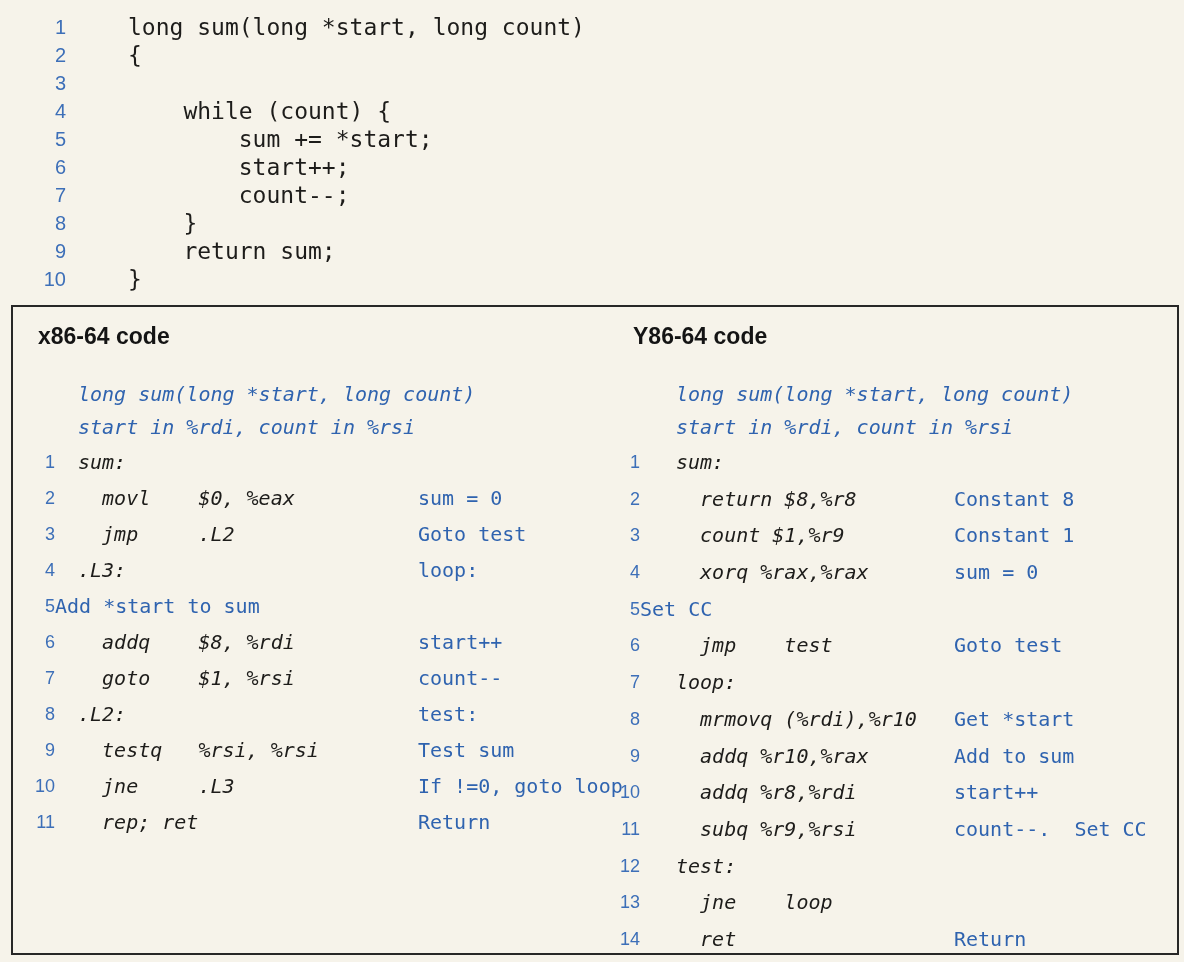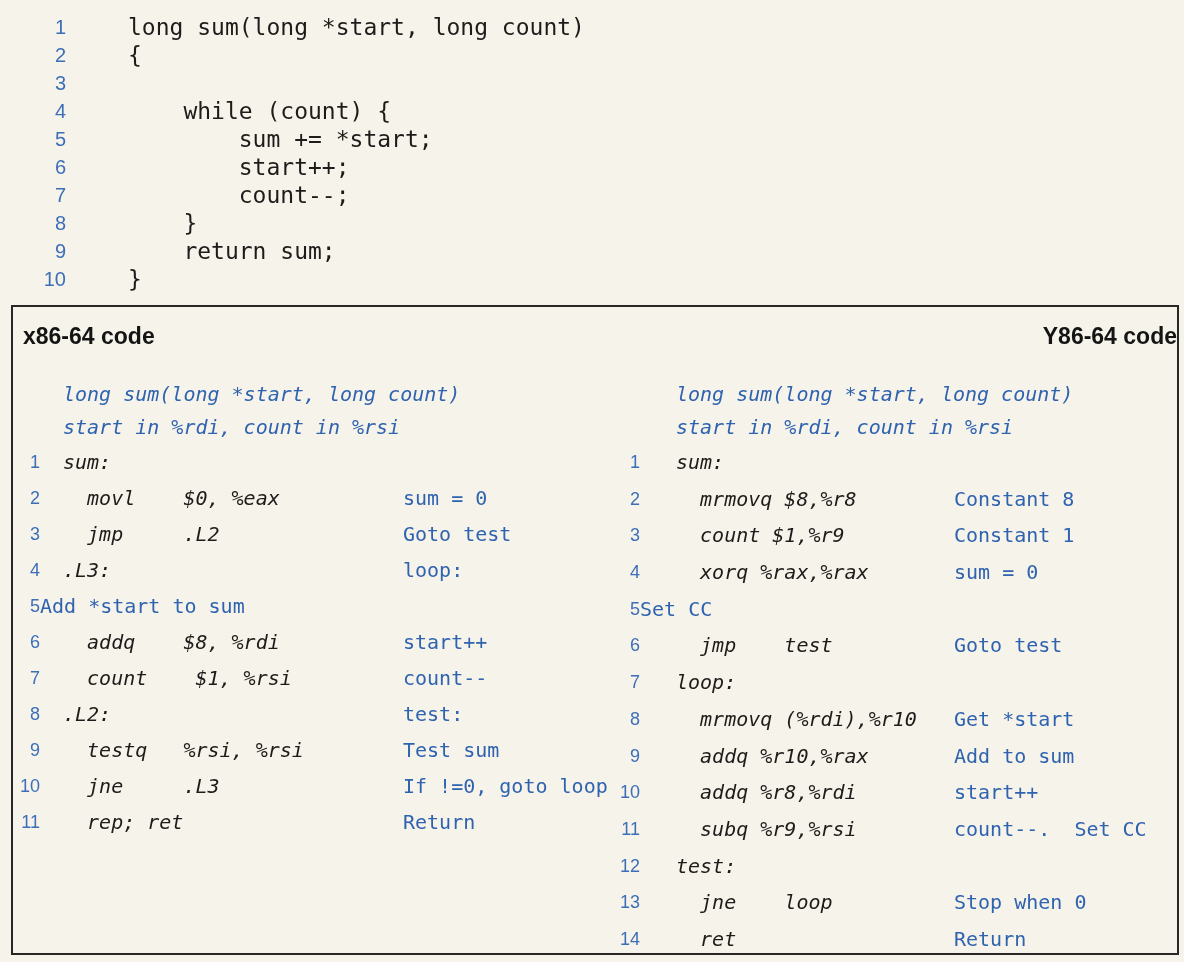--- a/index.html
+++ b/index.html
@@ -35,29 +35,29 @@
   
   .panel{
     position:absolute;left:11px;top:305px;
     width:1168px;height:650px;
     border:2px solid var(--panel-border);
     box-sizing:border-box;
     display:flex;flex-wrap:nowrap;
     background:var(--page-bg);
   }
   .col{width:50%;box-sizing:border-box;flex:0 0 50%;}
-  .col-x86{padding-left:1px;}
+  .col-x86{padding-left:16px;}
   .col-y86{padding-left:19px;}
 
   .col-title{
     font-family:"Liberation Sans",sans-serif;
     font-size:23px;font-weight:600;color:var(--title-color);
     margin:16px 0 0 9px;height:26px;line-height:26px;
   }
-  .col-y86 .col-title{margin-left:28px;text-align:right;}
+  .col-y86 .col-title{margin-left:19px;}
 
   .sig{margin-top:29px;height:66px;}
   .col-x86 .sig{margin-left:49px;}
   .col-y86 .sig{margin-left:62px;}
   .sig-line{
     font-size:20px;line-height:33px;font-style:italic;
     color:var(--accent-blue);white-space:pre;
   }
 
   .rows{margin-top:0;}
@@ -172,21 +172,21 @@
   </div>
 
   <div class="arow">
     <span class="lnum">6</span>
     <span class="acode">  addq    $8, %rdi</span>
     <span class="acomment"><span class="cmt-italic">start++</span><span class="cmt-code"></span></span>
   </div>
 
   <div class="arow">
     <span class="lnum">7</span>
-    <span class="acode">  count    $1, %rsi</span>
+    <span class="acode">  goto    $1, %rsi</span>
     <span class="acomment"><span class="cmt-italic">count--</span><span class="cmt-code"></span></span>
   </div>
 
   <div class="arow">
     <span class="lnum">8</span>
     <span class="acode">.L2:</span>
     <span class="acomment"><span class="cmt-italic">test:</span><span class="cmt-code"></span></span>
   </div>
 
   <div class="arow">
@@ -217,21 +217,21 @@
       </div>
       <div class="rows">
   <div class="arow">
     <span class="lnum">1</span>
     <span class="acode">sum:</span>
     <span class="acomment"><span class="cmt-italic"></span><span class="cmt-code"></span></span>
   </div>
 
   <div class="arow">
     <span class="lnum">2</span>
-    <span class="acode">  mrmovq $8,%r8</span>
+    <span class="acode">  return $8,%r8</span>
     <span class="acomment"><span class="cmt-italic">Constant 8</span><span class="cmt-code"></span></span>
   </div>
 
   <div class="arow">
     <span class="lnum">3</span>
     <span class="acode">  count $1,%r9</span>
     <span class="acomment"><span class="cmt-italic">Constant 1</span><span class="cmt-code"></span></span>
   </div>
 
   <div class="arow">
@@ -283,21 +283,20 @@
 
   <div class="arow">
     <span class="lnum">12</span>
     <span class="acode">test:</span>
     <span class="acomment"><span class="cmt-italic"></span><span class="cmt-code"></span></span>
   </div>
 
   <div class="arow">
     <span class="lnum">13</span>
     <span class="acode">  jne    loop</span>
-    <span class="acomment"><span class="cmt-italic">Stop when 0</span><span class="cmt-code"></span></span>
   </div>
 
   <div class="arow">
     <span class="lnum">14</span>
     <span class="acode">  ret</span>
     <span class="acomment"><span class="cmt-italic">Return</span><span class="cmt-code"></span></span>
   </div>
 </div>
     </div>
 

